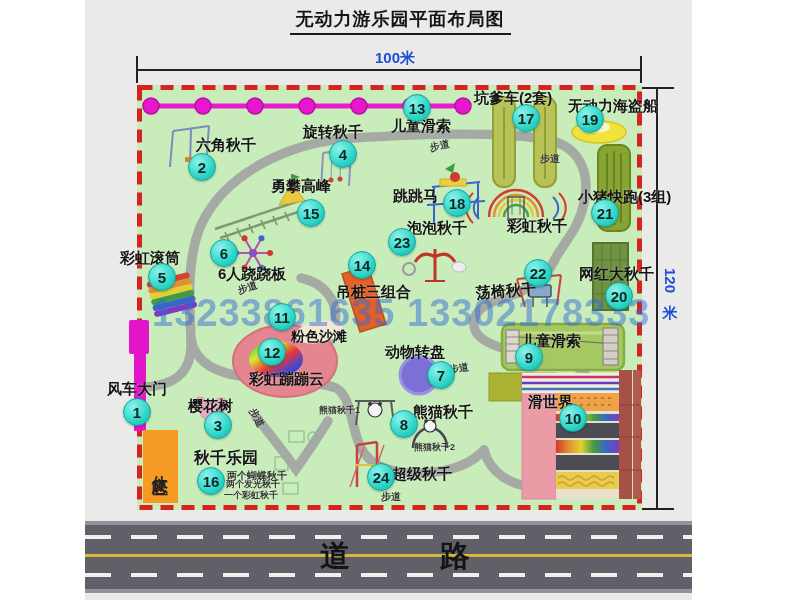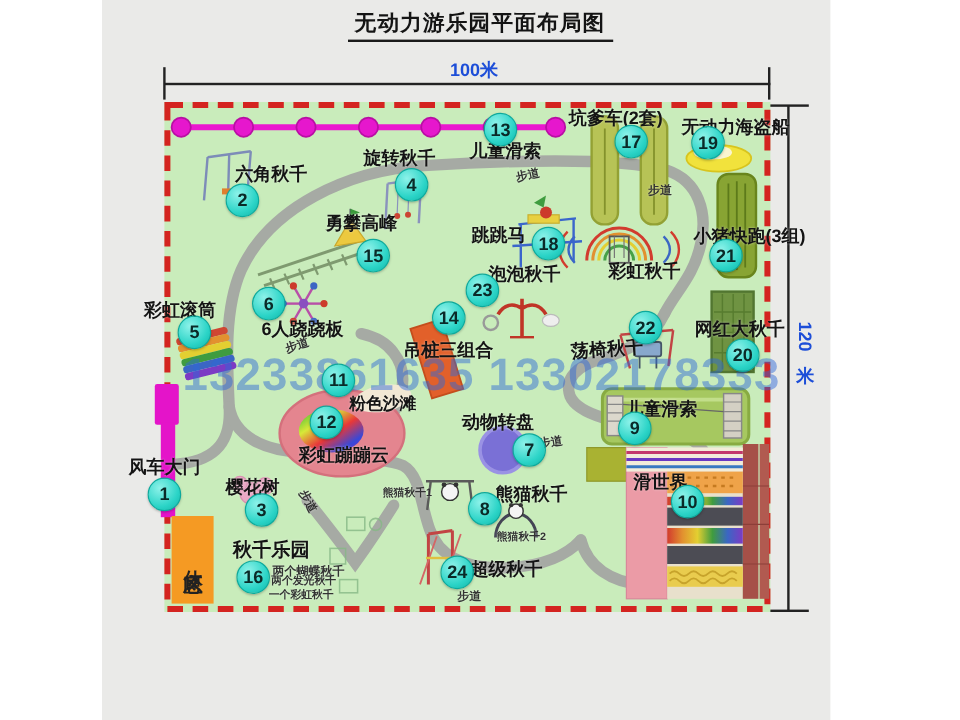--- a/index.html
+++ b/index.html
@@ -282,20 +282,26 @@
     </g>
   </svg>
 
   <div id="gate-cap"></div>
   <div id="gate-stem"></div>
 
   <div id="rest-area">休息区</div>
 
   <div id="wm-phone">13233861635 13302178333</div>
 
+  <div id="road">
+    <div class="lane" id="lane-top"></div>
+    <div id="road-center"></div>
+    <div class="lane" id="lane-bottom"></div>
+    <div id="road-label">道　　路</div>
+  </div>
 <div class="mlabel" style="left: 107px; top: 380px; font-size: 15px;">风车大门</div>
     <div class="mlabel" style="left: 196px; top: 136px; font-size: 15px;">六角秋千</div>
     <div class="mlabel" style="left: 188px; top: 397px; font-size: 15px;">樱花树</div>
     <div class="mlabel" style="left: 303px; top: 123px; font-size: 15px;">旋转秋千</div>
     <div class="mlabel" style="left: 120px; top: 249px; font-size: 15px;">彩虹滚筒</div>
     <div class="mlabel" style="left: 218px; top: 265px; font-size: 15px;">6人跷跷板</div>
     <div class="mlabel" style="left: 385px; top: 343px; font-size: 15px;">动物转盘</div>
     <div class="mlabel" style="left: 413px; top: 403px; font-size: 15px;">熊猫秋千</div>
     <div class="mlabel" style="left: 521px; top: 332px; font-size: 15px;">儿童滑索</div>
     <div class="mlabel" style="left: 528px; top: 393px; font-size: 15px;">滑世界</div>
@@ -331,21 +337,21 @@
     <div class="badge" style="left: 329px; top: 140px;">4</div>
     <div class="badge" style="left: 148px; top: 263px;">5</div>
     <div class="badge" style="left: 210px; top: 239px;">6</div>
     <div class="badge" style="left: 427px; top: 361px;">7</div>
     <div class="badge" style="left: 390px; top: 410px;">8</div>
     <div class="badge" style="left: 515px; top: 343px;">9</div>
     <div class="badge" style="left: 559px; top: 404px;">10</div>
     <div class="badge" style="left: 268px; top: 303px;">11</div>
     <div class="badge" style="left: 258px; top: 338px;">12</div>
     <div class="badge" style="left: 403px; top: 94px;">13</div>
-    <div class="badge" style="left: 360px; top: 251px; text-align: center;">14</div>
+    <div class="badge" style="left: 348px; top: 251px; text-align: center;">14</div>
     <div class="badge" style="left: 297px; top: 199px;">15</div>
     <div class="badge" style="left: 197px; top: 467px;">16</div>
     <div class="badge" style="left: 512px; top: 104px;">17</div>
     <div class="badge" style="left: 424px; top: 189px; margin-left: 19px;">18</div>
     <div class="badge" style="left: 576px; top: 105px;">19</div>
     <div class="badge" style="left: 605px; top: 282px;">20</div>
     <div class="badge" style="left: 591px; top: 199px; border-radius: 14px;">21</div>
     <div class="badge" style="left: 524px; top: 259px;">22</div>
     <div class="badge" style="left: 388px; top: 228px;">23</div>
     <div class="badge" style="left: 367px; top: 463px;">24</div>

